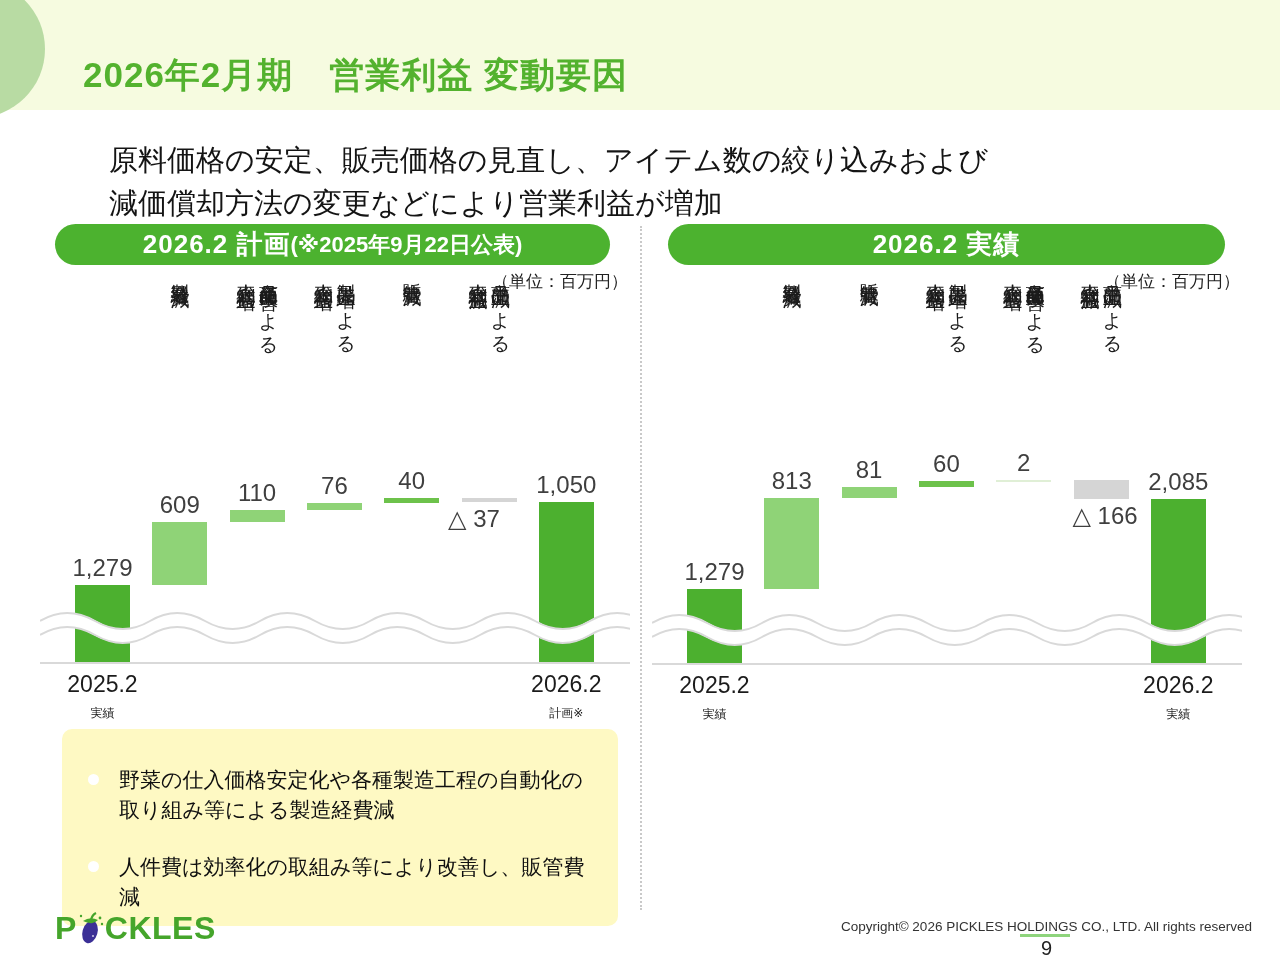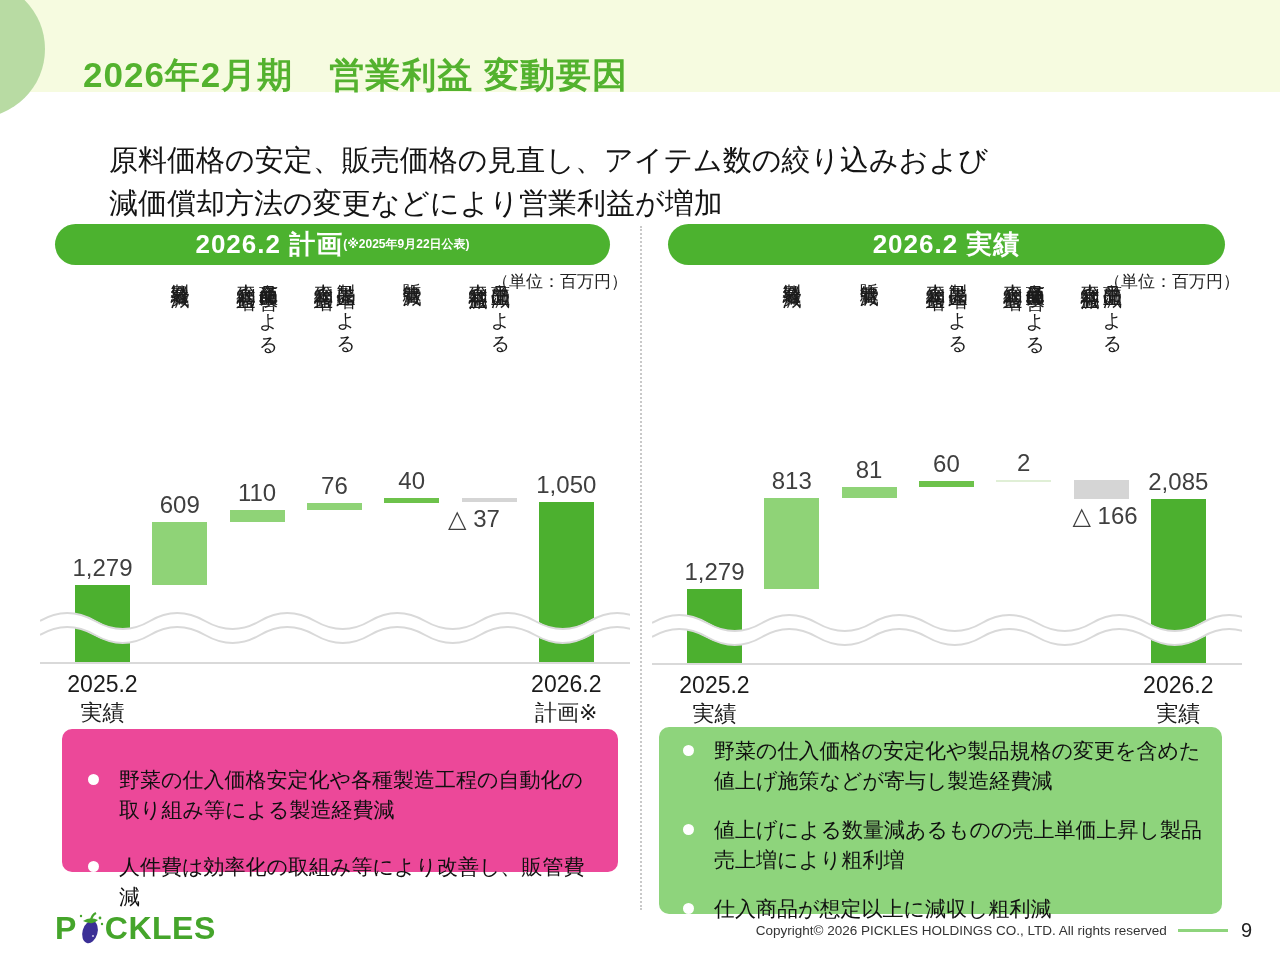--- a/index.html
+++ b/index.html
@@ -1,65 +1,65 @@
 <!DOCTYPE html>
 <html><head>
 <meta charset="utf-8">
 <style>
   html,body{margin:0;padding:0;background:#fff;}
   .slide{position:relative;width:1280px;height:960px;background:#ffffff;overflow:hidden;
          font-family:"Liberation Sans","DejaVu Sans",sans-serif;}
 
   
-  .header-band{position:absolute;left:0;top:0;width:1280px;height:92px;background:#f6fbe0;}
+  .header-band{position:absolute;left:0;top:0;width:1280px;height:110px;background:#f6fbe0;}
   .header-circle{position:absolute;left:-93px;top:-20px;width:138px;height:138px;border-radius:50%;background:#b8dba3;}
   .page-title{position:absolute;left:83px;top:52px;margin:0;font-size:35px;font-weight:bold;color:#53b22e;letter-spacing:1px;white-space:nowrap;}
   .subtitle{position:absolute;left:97px;top:127px;margin:12px;font-size:29px;line-height:43px;color:#141414;font-weight:500;}
 
   
   .chart-host{position:absolute;top:222px;width:590px;height:510px;}
   #chart0{left:40px;}
   #chart1{left:652px;}
   .pill{position:absolute;top:2px;height:41px;border-radius:21px;background:#4cb22f;color:#fff;
         display:flex;align-items:center;justify-content:center;gap:0;}
   #chart0 .pill{left:15px;width:555px;}
   #chart1 .pill{left:16px;width:557px;}
   .pill-main{font-size:26px;font-weight:bold;letter-spacing:1px;}
-  .pill-note{font-size:12px;font-weight:bold;}
+  .pill-note{font-size:22px;font-weight:bold;}
   .unit-label{position:absolute;top:48px;right:2px;font-size:17px;color:#222;}
 
   .plot{position:absolute;left:0;top:0;width:590px;height:510px;}
   .bar{position:absolute;z-index:1;}
   .bar-label{position:absolute;width:150px;text-align:center;font-size:24px;line-height:28px;color:#3f3f3f;z-index:3;}
   .cat-label{position:absolute;top:46px;writing-mode:vertical-rl;font-size:19px;line-height:22.5px;
              color:#1b1b1b;white-space:pre-line;letter-spacing:1.5px;z-index:3;}
   .x-label{position:absolute;width:160px;text-align:center;font-size:23px;color:#1b1b1b;line-height:26px;z-index:3;}
-  .x-sublabel{font-size:22px;margin-top:3px;}
+  .x-sublabel{font-size:12px;margin-top:3px;}
   .axis-line{position:absolute;left:0;width:590px;height:2px;background:#d9d9d9;z-index:0;}
   .wave{position:absolute;left:0;z-index:2;}
   #chart0 .wave{top:378px;}
   #chart1 .wave{top:380px;}
 
   
   .section-divider{position:absolute;left:640px;top:226px;height:684px;width:0;border-left:2px dotted #c9c9c9;}
 
   
   .notes-box{position:absolute;border-radius:10px;box-sizing:border-box;}
-  .notes-gray{left:62px;top:729px;width:556px;height:143px;background:#ec4899;padding:36px 22px 0 14px;}
+  .notes-gray{left:62px;top:729px;width:556px;height:197px;background:#fef9c3;padding:36px 22px 0 14px;}
   .notes-green{left:659px;top:727px;width:563px;height:187px;background:#8ed47c;padding:9px 16px 0 12px;}
   .note-item{display:flex;font-size:21px;line-height:30px;color:#101010;}
   .notes-gray .note-item{margin-bottom:27px;}
   .notes-green .note-item{margin-bottom:19px;}
   .note-dot{width:11px;height:11px;border-radius:50%;background:#ffffff;margin:9px 20px 0 12px;flex-shrink:0;}
 
   
   .logo{position:absolute;left:55px;top:911px;display:flex;align-items:flex-end;}
   .logo-text{font-size:32px;font-weight:800;color:#45a52b;letter-spacing:0.5px;line-height:34px;}
   .logo-eggplant{margin:0 1px -1px 1px;}
-  .footer-right{position:absolute;right:28px;top:919px;display:flex;align-items:center;}
+  .footer-right{position:absolute;right:28px;top:919px;display:flex;align-items:center;flex-direction:column;}
   .copyright{font-size:13.5px;color:#333;}
   .footer-line{width:50px;height:3px;background:#8ed47c;margin:0 13px 0 11px;}
   .page-number{font-size:20px;color:#222;}
 </style>
 </head>
 <body>
 
 <div class="slide">
 
   <div class="header-band">
@@ -170,34 +170,20 @@
     <div class="note-item">
       <span class="note-dot"></span>
       <span>野菜の仕入価格安定化や各種製造工程の自動化の取り組み等による製造経費減</span>
     </div>
     <div class="note-item">
       <span class="note-dot"></span>
       <span>人件費は効率化の取組み等により改善し、販管費減</span>
     </div>
   </div>
 
-  <div class="notes-box notes-green">
-    <div class="note-item">
-      <span class="note-dot"></span>
-      <span>野菜の仕入価格の安定化や製品規格の変更を含めた値上げ施策などが寄与し製造経費減</span>
-    </div>
-    <div class="note-item">
-      <span class="note-dot"></span>
-      <span>値上げによる数量減あるものの売上単価上昇し製品売上増により粗利増</span>
-    </div>
-    <div class="note-item">
-      <span class="note-dot"></span>
-      <span>仕入商品が想定以上に減収し粗利減</span>
-    </div>
-  </div>
 
   <div class="logo">
     <span class="logo-text">P</span>
     <svg class="logo-eggplant" width="26" height="34" viewBox="0 0 26 34">
       <ellipse cx="12" cy="20" rx="7.5" ry="11.5" fill="#3b2f96" transform="rotate(16 12 20)"></ellipse>
       <path d="M5 9 Q12 4 20 8 Q16 12 12 11 Q8 10.5 5 9 Z" fill="#45a52b"></path>
       <path d="M13 8 Q14 3 18 1" stroke="#45a52b" stroke-width="2.2" fill="none"></path>
       <circle cx="22" cy="6" r="1.4" fill="#45a52b"></circle>
       <circle cx="24" cy="12" r="1.2" fill="#45a52b"></circle>
       <circle cx="3" cy="4" r="1.2" fill="#45a52b"></circle>

